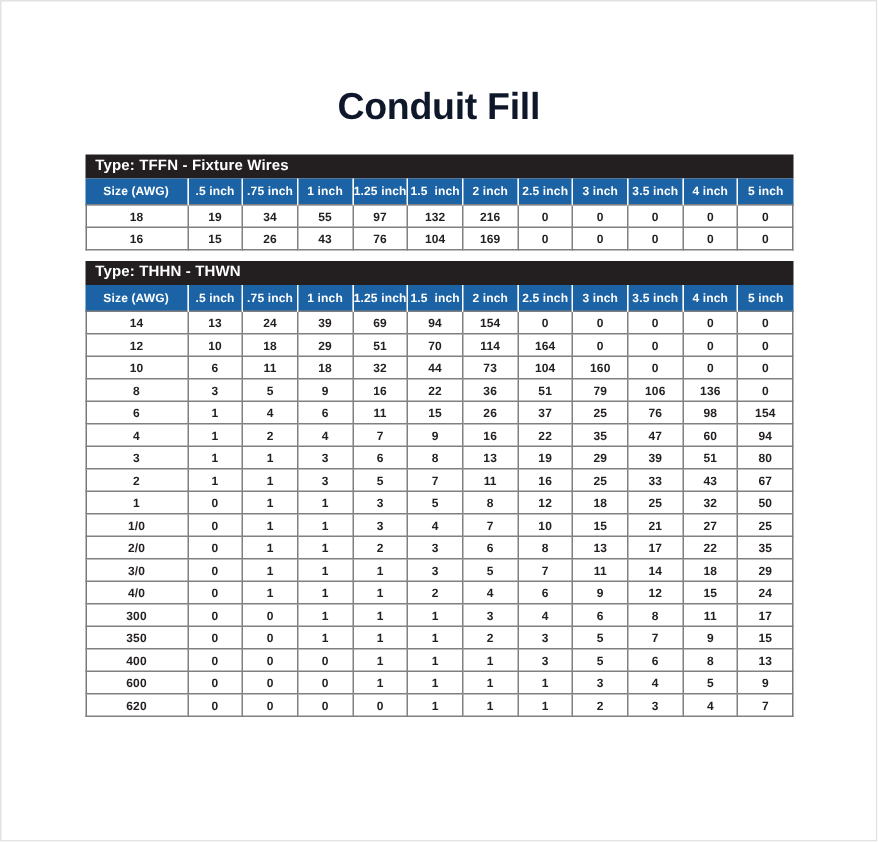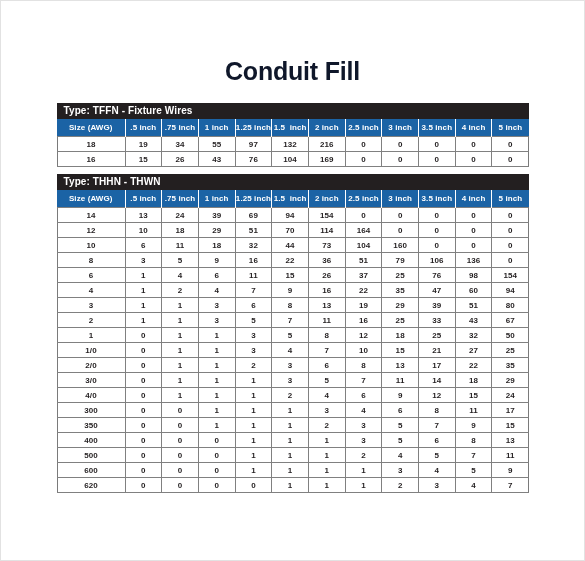--- a/index.html
+++ b/index.html
@@ -418,34 +418,20 @@
             <td>1</td>
             <td>1</td>
             <td>1</td>
             <td>3</td>
             <td>5</td>
             <td>6</td>
             <td>8</td>
             <td>13</td>
           </tr>
           <tr>
-            <td>500</td>
-            <td>0</td>
-            <td>0</td>
-            <td>0</td>
-            <td>1</td>
-            <td>1</td>
-            <td>1</td>
-            <td>2</td>
-            <td>4</td>
-            <td>5</td>
-            <td>7</td>
-            <td>11</td>
-          </tr>
-          <tr>
             <td>600</td>
             <td>0</td>
             <td>0</td>
             <td>0</td>
             <td>1</td>
             <td>1</td>
             <td>1</td>
             <td>1</td>
             <td>3</td>
             <td>4</td>

